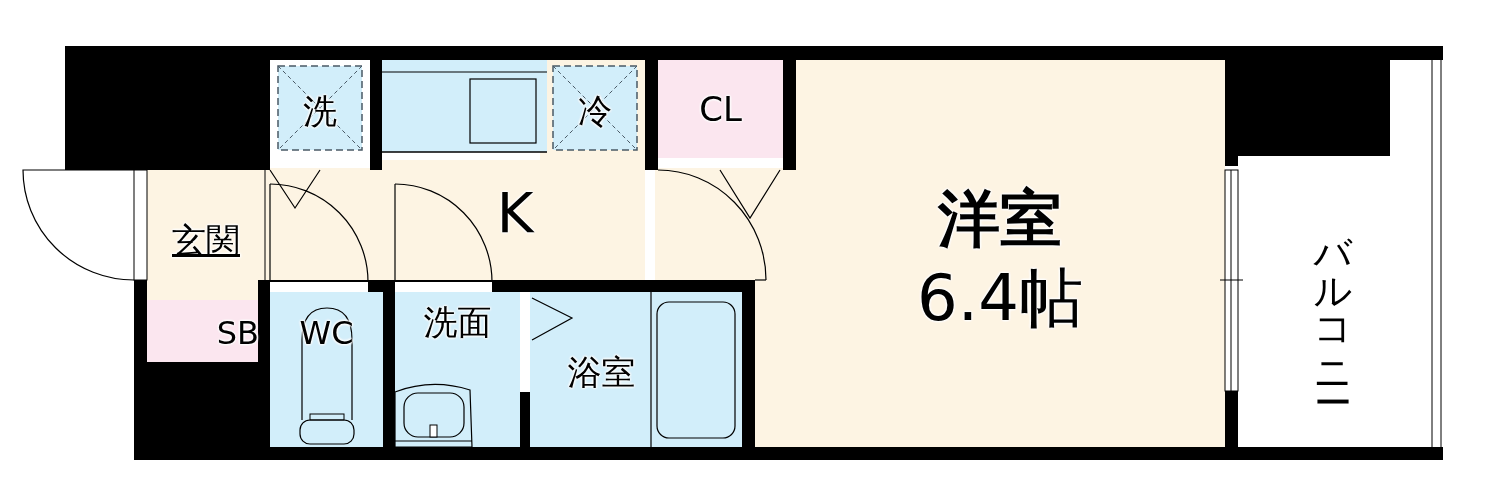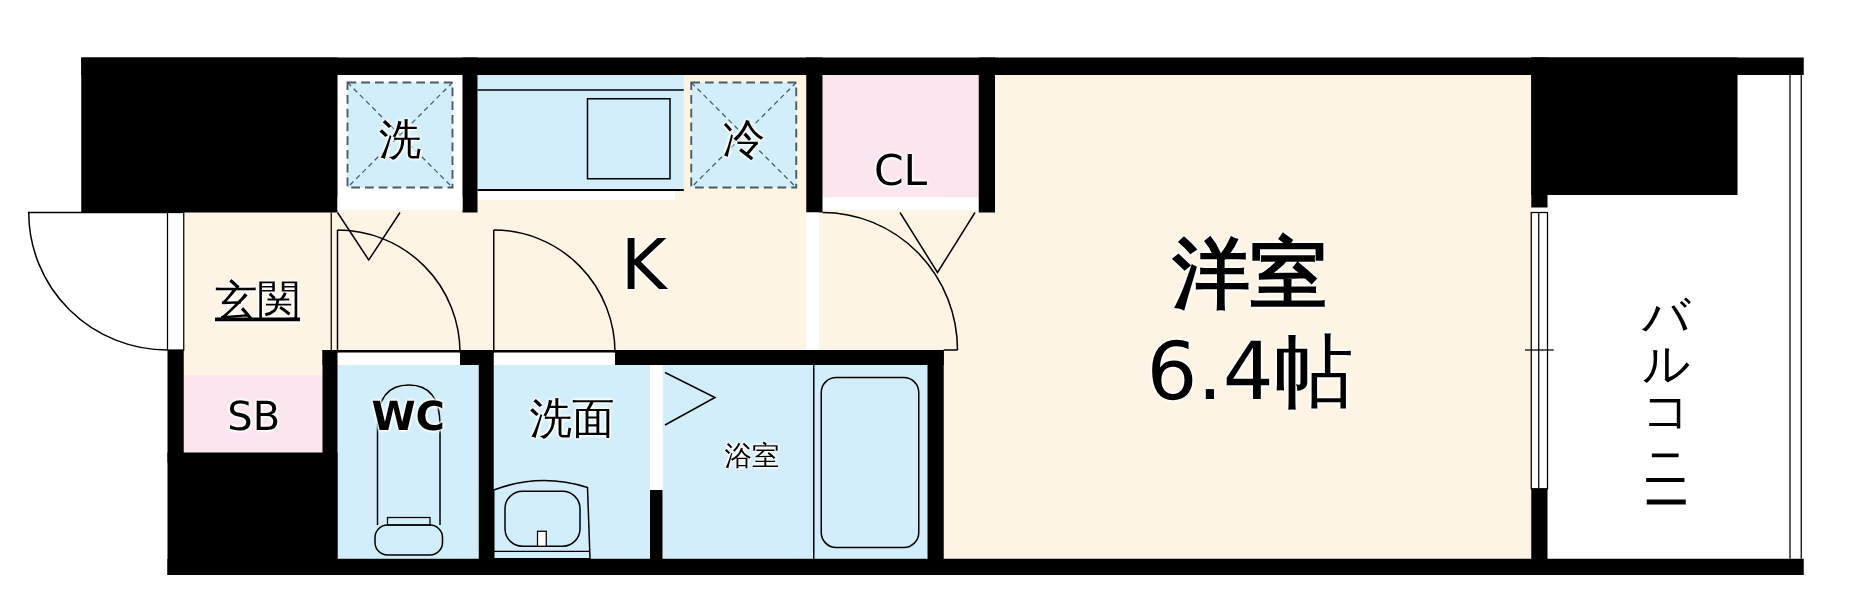--- a/index.html
+++ b/index.html
@@ -100,24 +100,24 @@
 
     <rect x="1225" y="170" width="13" height="221" fill="#fff" stroke="#000" stroke-width="1"></rect>
     <line x1="1231" y1="170" x2="1231" y2="391" stroke="#000" stroke-width="1"></line>
     <line x1="1220" y1="280" x2="1243" y2="280" stroke="#000" stroke-width="1"></line>
 
     <line x1="1432" y1="60" x2="1432" y2="447" stroke="#000" stroke-width="1"></line>
     <line x1="1441" y1="60" x2="1441" y2="447" stroke="#000" stroke-width="1"></line>
   </svg>
 
   <div class="lbl" style="left:150px;top:218px;width:112px;font-size:34px;text-decoration:underline;">玄関</div>
-  <div class="lbl" style="left:147px;top:314px;width:112px;font-size:32px;">SB</div>
+  <div class="lbl" style="left:147px;top:314px;width:112px;font-size:32px;text-align:right;">SB</div>
   <div class="lbl" style="left:278px;top:89px;width:84px;font-size:34px;">洗</div>
   <div class="lbl" style="left:553px;top:89px;width:84px;font-size:34px;">冷</div>
-  <div class="lbl" style="left:658px;top:89px;width:125px;font-size:34px;margin-top:28px;">CL</div>
+  <div class="lbl" style="left:658px;top:89px;width:125px;font-size:34px;">CL</div>
   <div class="lbl" style="left:470px;top:180px;width:90px;font-size:56px;">K</div>
-  <div class="lbl" style="left:270px;top:314px;width:113px;font-size:32px;font-weight:bold;">WC</div>
-  <div class="lbl" style="left:395px;top:312px;width:125px;font-size:34px;">洗面</div>
-  <div class="lbl" style="left:530px;top:350px;width:143px;font-size:22px;">浴室</div>
+  <div class="lbl" style="left:270px;top:314px;width:113px;font-size:32px;">WC</div>
+  <div class="lbl" style="left:395px;top:300px;width:125px;font-size:34px;">洗面</div>
+  <div class="lbl" style="left:530px;top:350px;width:143px;font-size:34px;">浴室</div>
   <div class="lbl" style="left:870px;top:184px;width:260px;font-size:62px;line-height:70px;font-weight:bold;">洋室</div>
   <div class="lbl" style="left:870px;top:262px;width:260px;font-size:64px;line-height:72px;">6.4帖</div>
   <div class="lbl" style="left:1308px;top:210px;width:50px;font-size:38px;writing-mode:vertical-rl;line-height:50px;">バルコニー</div>
 </div>
 
 </body></html>

